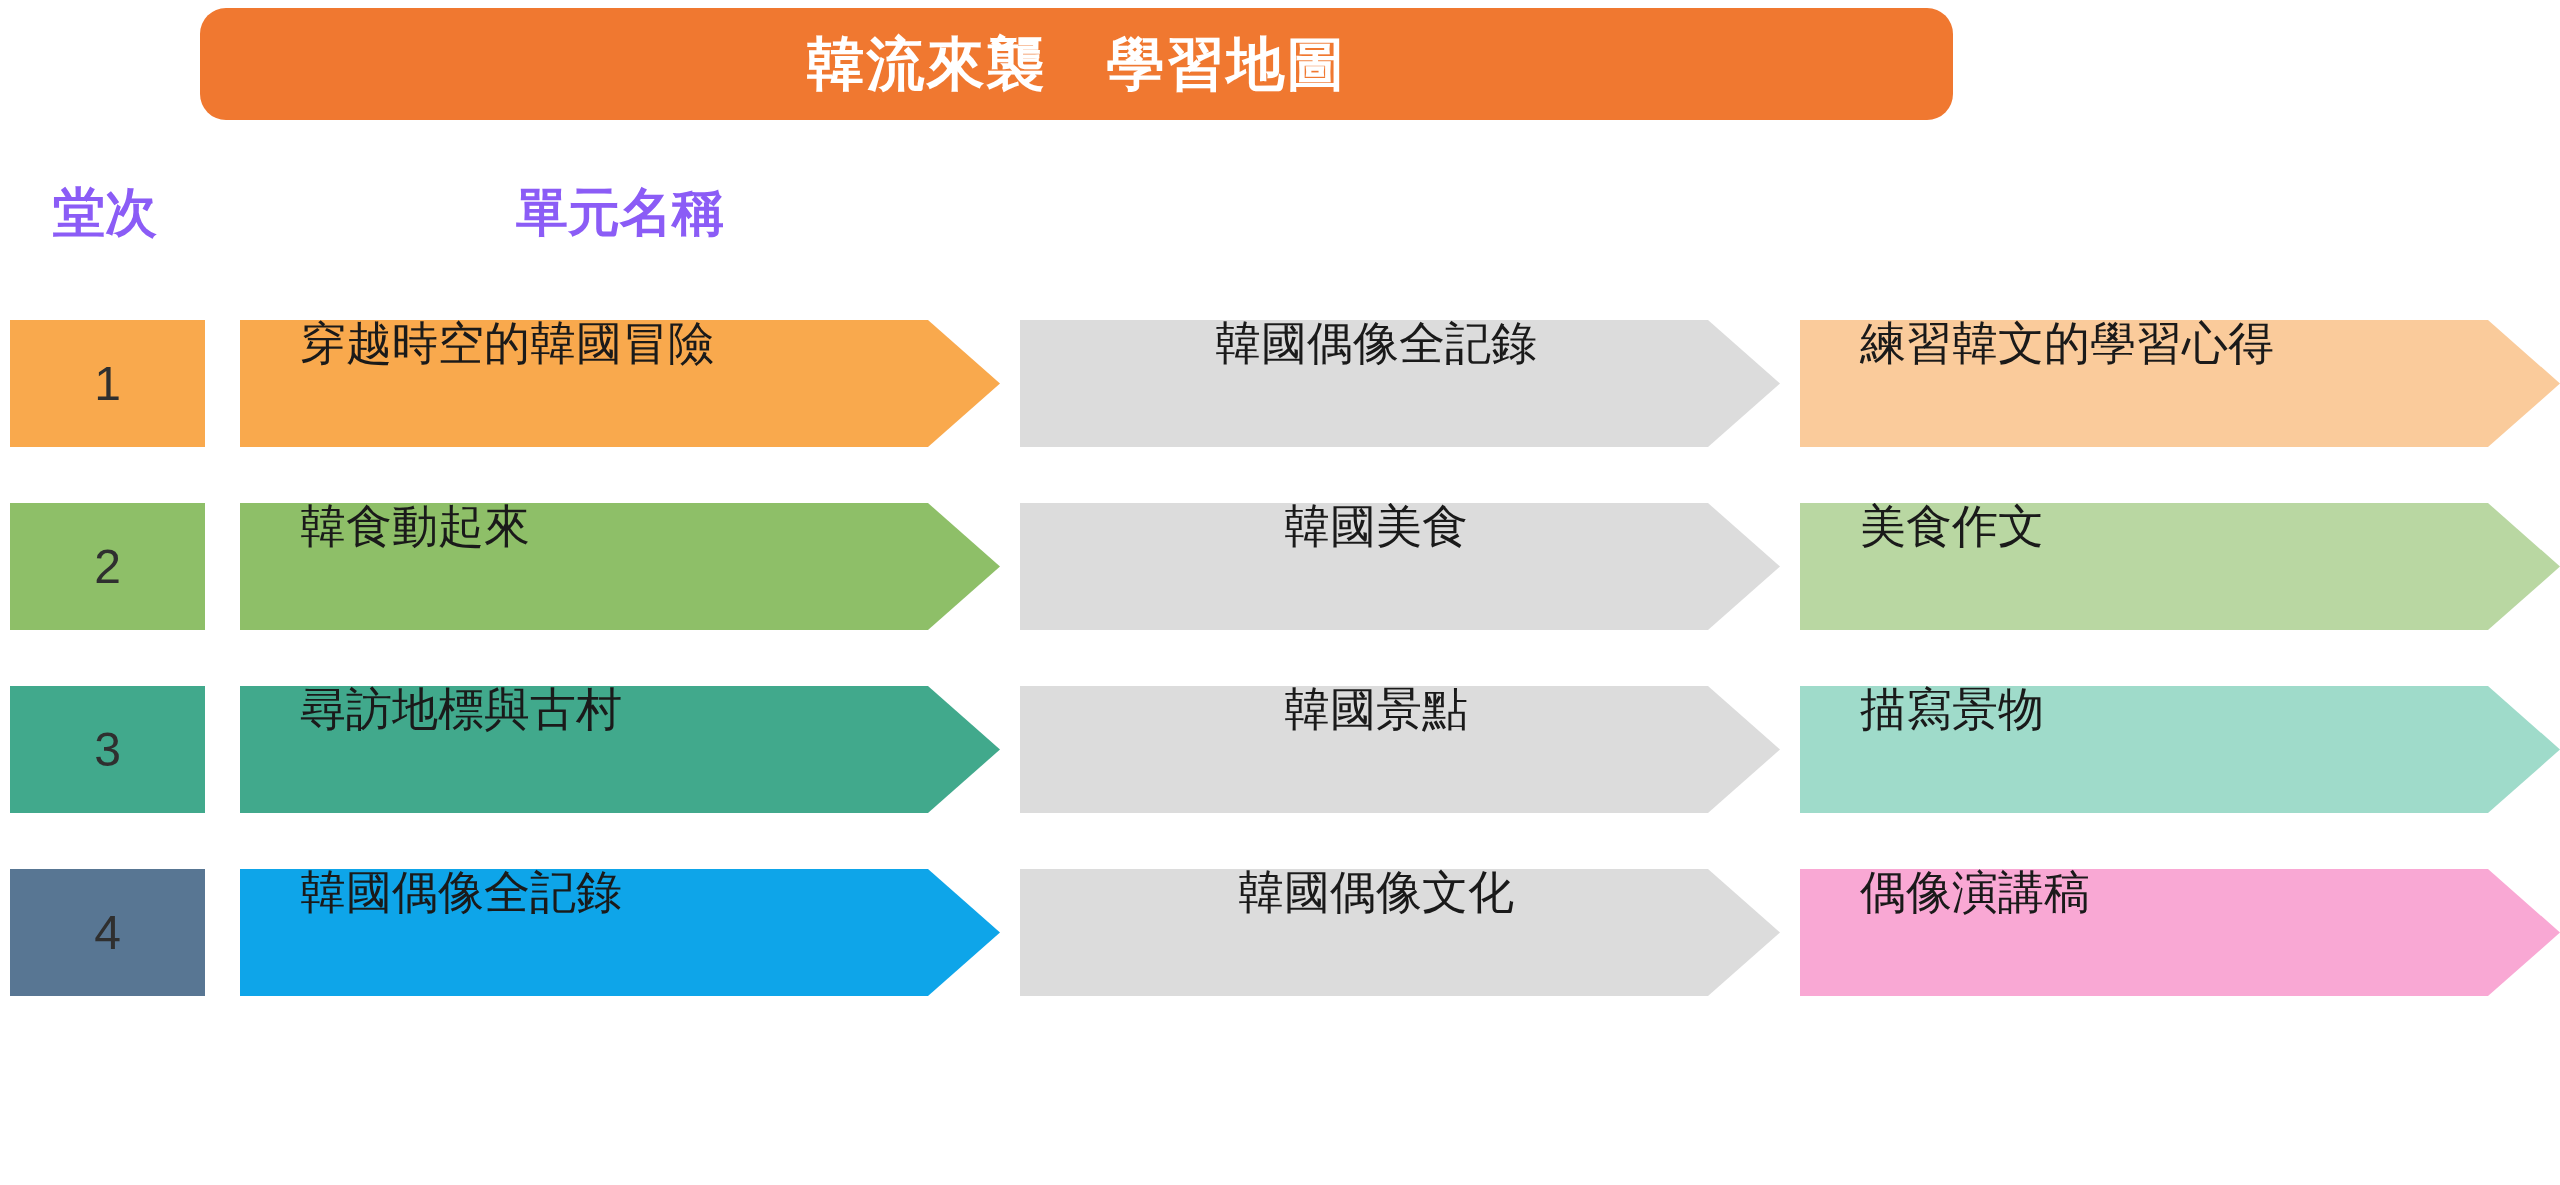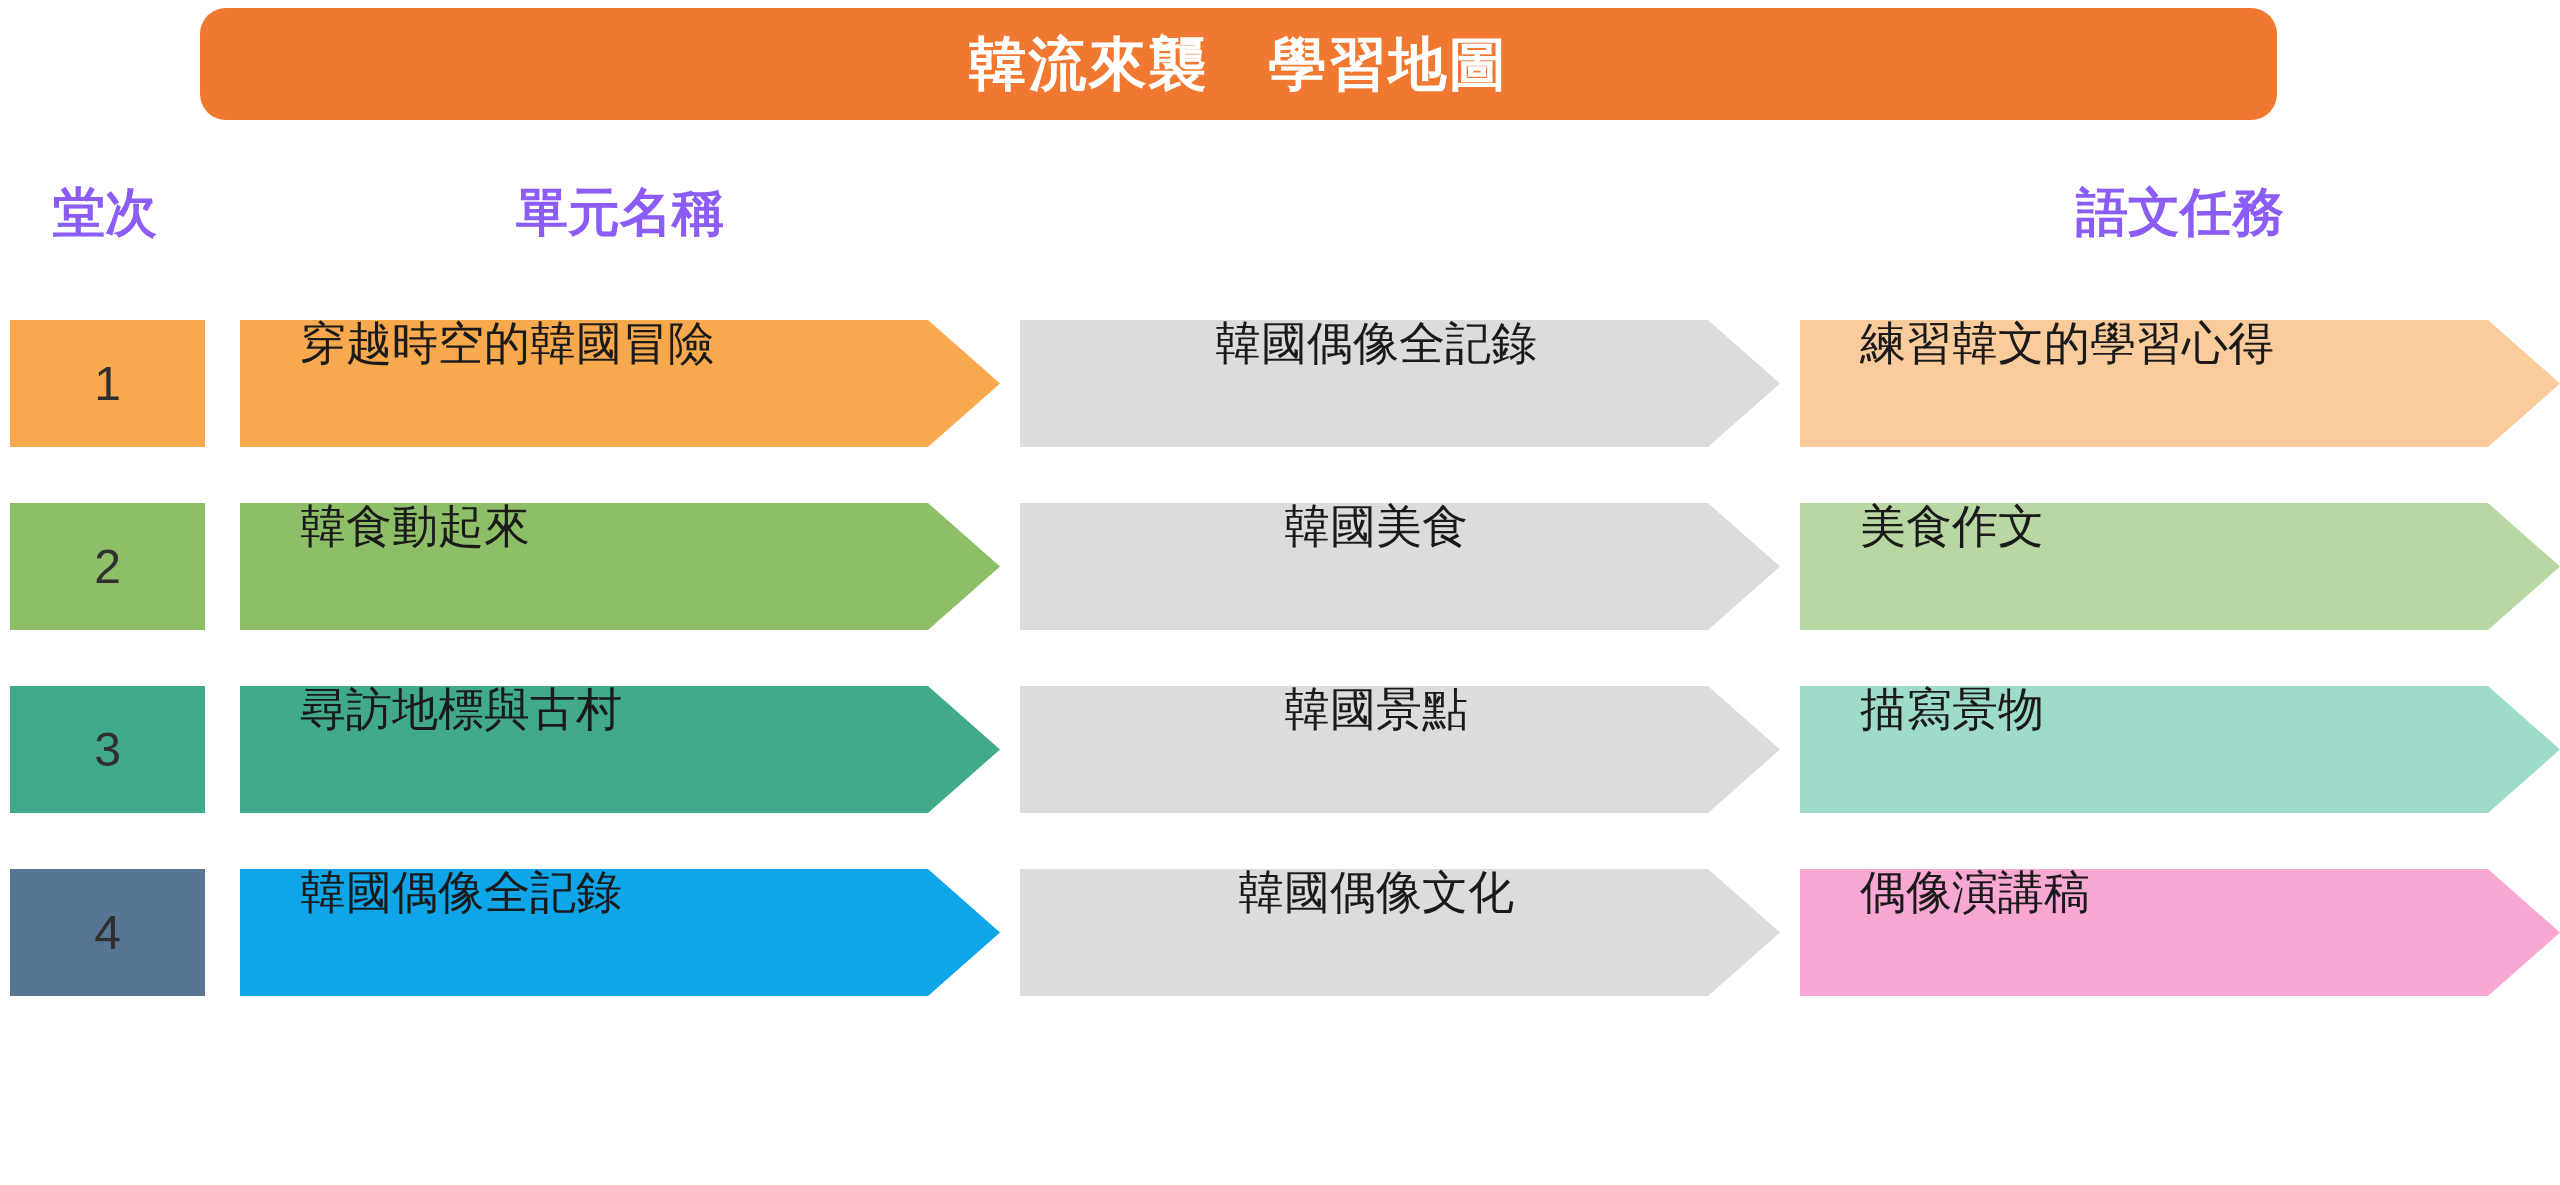--- a/index.html
+++ b/index.html
@@ -14,21 +14,21 @@
     overflow: hidden;
     font-family: "Liberation Sans", "DejaVu Sans", sans-serif;
     -webkit-font-smoothing: antialiased;
   }
 
   
   #title-banner {
     position: absolute;
     left: 200px;
     top: 8px;
-    width: 2077px;
+    width: 1753px;
     height: 112px;
     background: #F07830;
     border-radius: 26px;
     display: flex;
     align-items: center;
     justify-content: center;
   }
   #title-banner .title-text {
     color: #FFFFFF;
     font-size: 58px;
@@ -134,21 +134,20 @@
 </head>
 <body>
 
 <div id="title-banner" style="background: rgb(240, 120, 48);">
   <span class="title-text" style="color: rgb(255, 255, 255);">韓流來襲　學習地圖</span>
 </div>
 
 <div id="column-headers">
   <div class="col-header c0">堂次</div>
   <div class="col-header c1">單元名稱</div>
-  <div class="col-header c3">語文任務</div>
 </div>
 
 <div id="rows-area">
 
   <div class="map-row">
     <div class="num-chip" style="background: rgb(249, 169, 77);">
       <span>1</span>
     </div>
     <div class="chev unit" style="background: rgb(249, 169, 77);">
       <span class="chev-label">穿越時空的韓國冒險</span>

